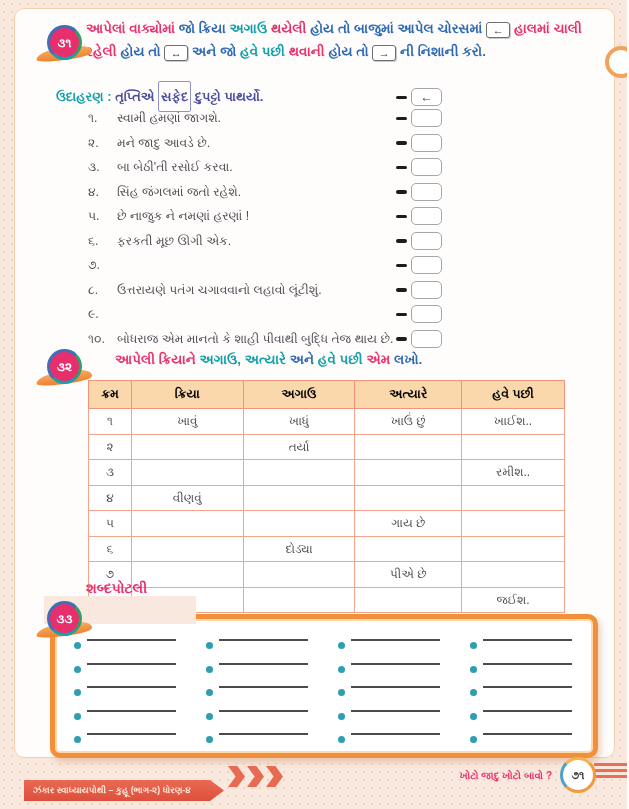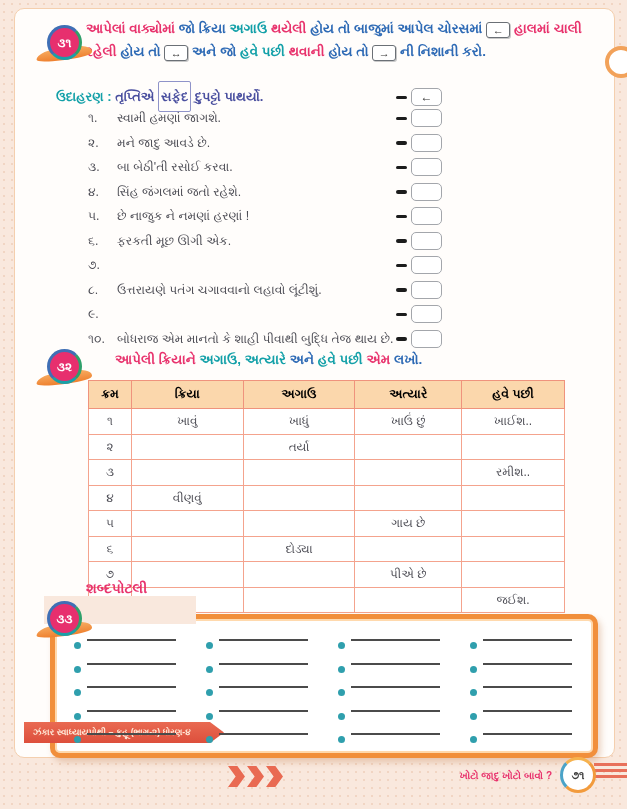--- a/index.html
+++ b/index.html
@@ -56,21 +56,21 @@
     box-shadow:inset 0 0 0 2px #ffd9ad, 3px 4px 6px rgba(180,90,30,.25);}
   .patch{position:absolute;left:44px;top:596px;width:152px;height:28px;background:#f9e8dd;z-index:2;}
   .h33{position:absolute;left:86px;top:580px;color:#e8336d;font-weight:700;font-size:14px;z-index:4;}
   #slots{position:absolute;left:74px;top:632px;width:504px;height:112px;z-index:3;
     display:grid;grid-template-columns:repeat(4,1fr);column-gap:24px;align-content:space-between;}
   .slot{position:relative;height:18px;}
   .slot .ln{position:absolute;left:13px;right:6px;top:7px;border-top:2px solid #4b4b4b;}
   .slot .dt{position:absolute;left:0;top:10px;width:7px;height:7px;border-radius:50%;background:#2f9fad;}
 
   
-  .fbanner{position:absolute;left:24px;top:722px;width:200px;height:21px;
+  .fbanner{position:absolute;left:24px;top:780px;width:200px;height:21px;
     background:linear-gradient(180deg,#e96a52,#dd4f3c);color:#ffe9d8;font-size:8.8px;font-weight:700;
     display:flex;align-items:center;padding:0 16px 0 9px;box-sizing:border-box;white-space:nowrap;overflow:hidden;
     clip-path:polygon(0 0,93% 0,100% 50%,93% 100%,0 100%);}
   .chev{position:absolute;top:766px;width:17px;height:21px;background:#e96a52;
     clip-path:polygon(0 0,55% 0,100% 50%,55% 100%,0 100%,45% 50%);}
   .flesson{position:absolute;left:420px;top:770px;width:132px;text-align:right;
     color:#e8336d;font-weight:700;font-size:10px;white-space:nowrap;}
   .fpage{position:absolute;left:560px;top:757px;width:30px;height:30px;border-radius:50%;z-index:2;
     background:#fff;border:3px solid #f29b3d;border-top-color:#f6b24e;border-left-color:#4aa3c8;
     color:#3c3c3c;font-weight:700;font-size:11px;display:flex;align-items:center;justify-content:center;}

